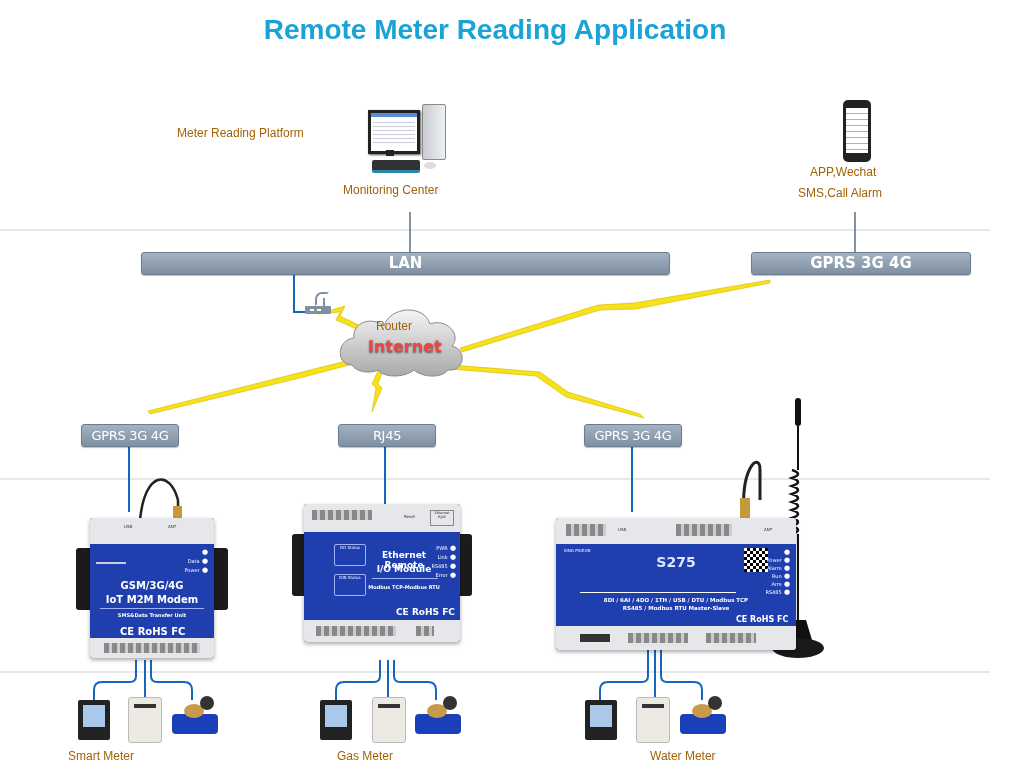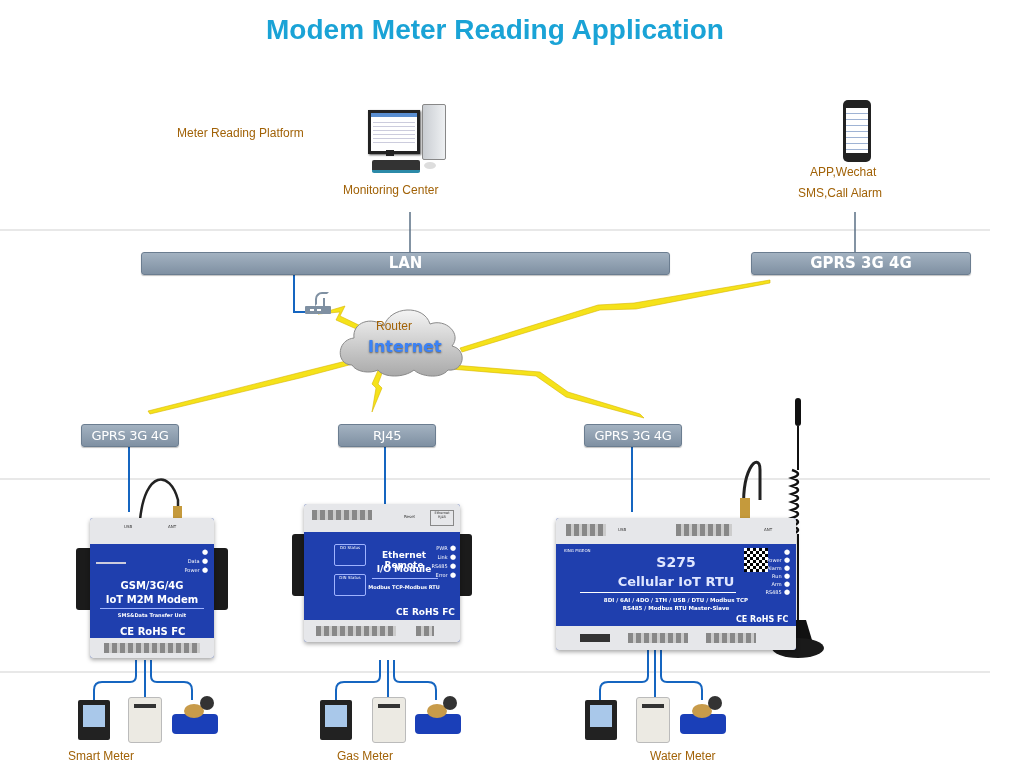--- a/index.html
+++ b/index.html
@@ -83,21 +83,21 @@
     <rect x="795" y="398" width="6" height="28" rx="3" fill="#111"></rect>
     <line x1="798" y1="426" x2="798" y2="470" stroke="#111" stroke-width="2"></line>
     <path d="M792 470 q12 4 0 8 q12 4 0 8 q12 4 0 8 q12 4 0 8 q12 4 0 8 q12 4 0 8 q12 4 0 8 q12 4 0 8" fill="none" stroke="#111" stroke-width="2.5"></path>
     <line x1="798" y1="534" x2="798" y2="620" stroke="#111" stroke-width="2"></line>
     <path d="M790 620 L806 620 L812 640 L784 640 Z" fill="#111"></path>
     <ellipse cx="798" cy="648" rx="26" ry="10" fill="#1a1a1a"></ellipse>
     <path d="M772 646 C760 640 770 634 770 634" fill="none" stroke="#111" stroke-width="2"></path>
   </g>
 </svg>
 
-<div class="abs title">Modem Meter Reading Application</div>
+<div class="abs title">Remote Meter Reading Application</div>
 
 <div class="abs label" style="left:177px; top:126px;">Meter Reading Platform</div>
 <div class="abs" style="left:366px; top:104px; width:80px; height:72px;">
   <div style="position:absolute; left:2px; top:6px; width:46px; height:38px; background:#fff; border:3px solid #222; box-shadow:1px 1px 2px #555;">
     <div style="height:4px; background:#5a8ed0;"></div>
     <div style="margin:2px; height:26px; background:repeating-linear-gradient(#fff 0 3px, #ccd 3px 4px);"></div>
   </div>
   <div style="position:absolute; left:56px; top:0; width:22px; height:54px; background:linear-gradient(90deg,#c9cdd2,#eef0f2); border:1px solid #888; border-radius:2px;"></div>
   <div style="position:absolute; left:20px; top:46px; width:8px; height:6px; background:#222;"></div>
   <div style="position:absolute; left:6px; top:56px; width:48px; height:10px; background:#333; border-radius:2px; border-bottom:3px solid #2b8aa8;"></div>
@@ -116,21 +116,21 @@
 
 <div class="abs" style="left:305px; top:292px; width:28px; height:26px;">
   <div style="position:absolute; left:10px; top:0; width:10px; height:10px; border:2px solid #7f90a2; border-color:#7f90a2 transparent transparent #7f90a2; border-radius:50% 0 0 0;"></div>
   <div style="position:absolute; left:18px; top:6px; width:2px; height:8px; background:#7f90a2;"></div>
   <div style="position:absolute; left:0; top:14px; width:26px; height:8px; background:#7f90a2; border-radius:1px;">
     <div style="position:absolute; left:5px; top:3px; width:4px; height:2px; background:#fff;"></div>
     <div style="position:absolute; left:12px; top:3px; width:4px; height:2px; background:#fff;"></div>
   </div>
 </div>
 <div class="abs label" style="left:376px; top:285px;margin-top:34px;">Router</div>
-<div class="abs" style="left:368px; top:337px; font-weight:bold; font-size:16px; color:#3b82f6; text-shadow:0 1px 2px #555; font-family:'DejaVu Sans',sans-serif;">Internet</div>
+<div class="abs" style="left:368px; top:337px; font-weight:bold; font-size:16px; color:#ef4444; text-shadow:0 1px 2px #555; font-family:'DejaVu Sans',sans-serif;">Internet</div>
 
 <div class="abs bar small" style="left:81px; top:424px; width:96px;">GPRS 3G 4G</div>
 <div class="abs bar small" style="left:338px; top:424px; width:96px;">RJ45</div>
 <div class="abs bar small" style="left:584px; top:424px; width:96px;">GPRS 3G 4G</div>
 
 <div class="abs" style="left:76px; top:518px; width:152px; height:140px;">
   <div class="ear" style="left:0; top:30px; width:20px; height:62px;"></div>
   <div class="ear" style="right:0; top:30px; width:20px; height:62px;"></div>
   <div class="device abs" style="left:14px; top:0; width:124px; height:140px; overflow:hidden;">
     <div class="panel-top" style="top:0; height:26px;">
@@ -186,21 +186,20 @@
 <div class="abs" style="left:556px; top:518px; width:244px; height:132px;">
   <div class="device abs" style="left:0; top:0; width:240px; height:132px; overflow:hidden;">
     <div class="panel-top" style="top:0; height:26px;">
       <div style="position:absolute; left:10px; top:6px; width:40px; height:12px; background:repeating-linear-gradient(90deg,#888 0 5px,#ccc 5px 8px);"></div>
       <div style="position:absolute; left:62px; top:9px; font-size:4px; color:#333;">USB</div>
       <div style="position:absolute; left:120px; top:6px; width:56px; height:12px; background:repeating-linear-gradient(90deg,#888 0 5px,#ccc 5px 8px);"></div>
       <div style="position:absolute; left:208px; top:9px; font-size:4px; color:#333;">ANT</div>
     </div>
     <div style="position:absolute; left:8px; top:30px; font-size:4px;">KING PIGEON</div>
     <div style="position:absolute; left:0; right:0; top:36px; font-size:14px; font-weight:bold; color:#dfe6ff;">S275</div>
-    <div style="position:absolute; left:0; right:0; top:56px; font-size:13px; font-weight:bold; color:#dfe6ff;">Cellular IoT RTU</div>
     <div style="position:absolute; left:24px; right:60px; top:74px; border-top:1px solid #fff;"></div>
     <div style="position:absolute; left:0; right:0; top:79px; font-size:5.5px; font-weight:bold;">8DI / 6AI / 4DO / 1TH / USB / DTU / Modbus TCP</div>
     <div style="position:absolute; left:0; right:0; top:87px; font-size:5.5px; font-weight:bold;">RS485 / Modbus RTU Master-Slave</div>
     <div style="position:absolute; left:188px; top:30px; width:24px; height:24px; background:repeating-conic-gradient(#000 0 25%, #fff 0 50%) 0 0/6px 6px;"></div>
     <div class="led-list" style="right:6px; top:30px; line-height:8px;">
       <span></span><br>
       <span>Power</span><br>
       <span>Alarm</span><br>
       <span>Run</span><br>
       <span>Arm</span><br>

